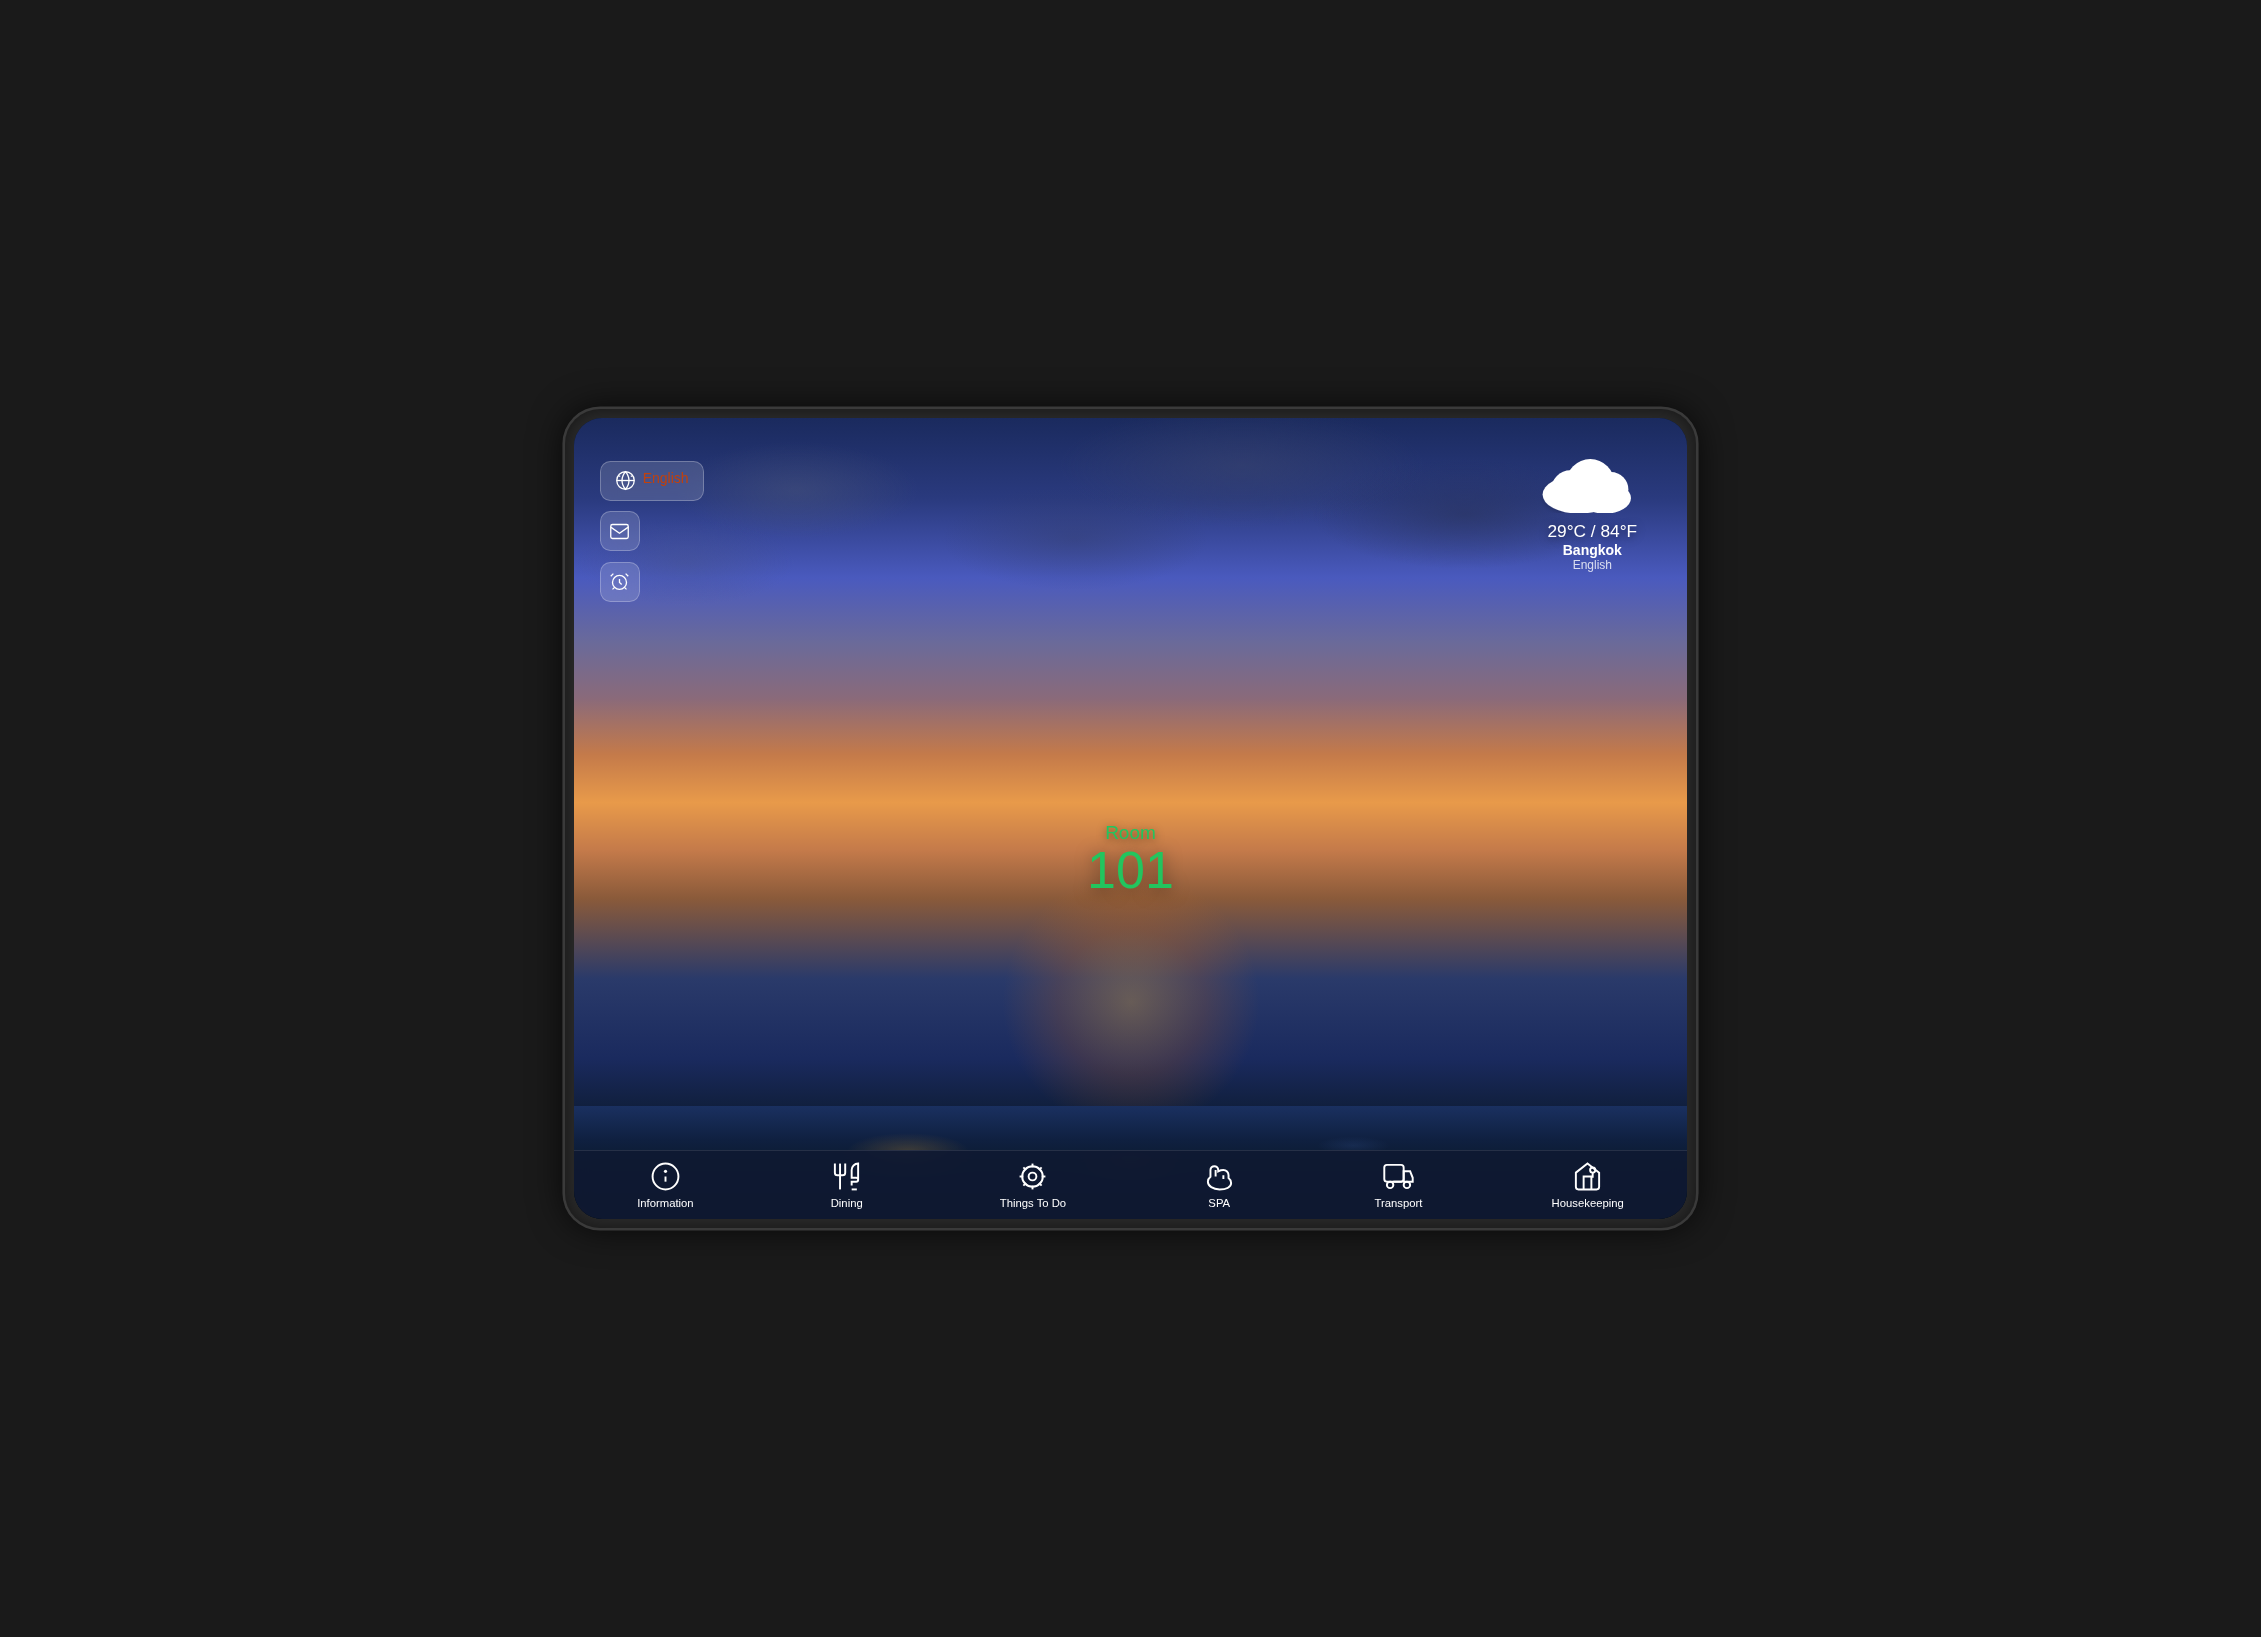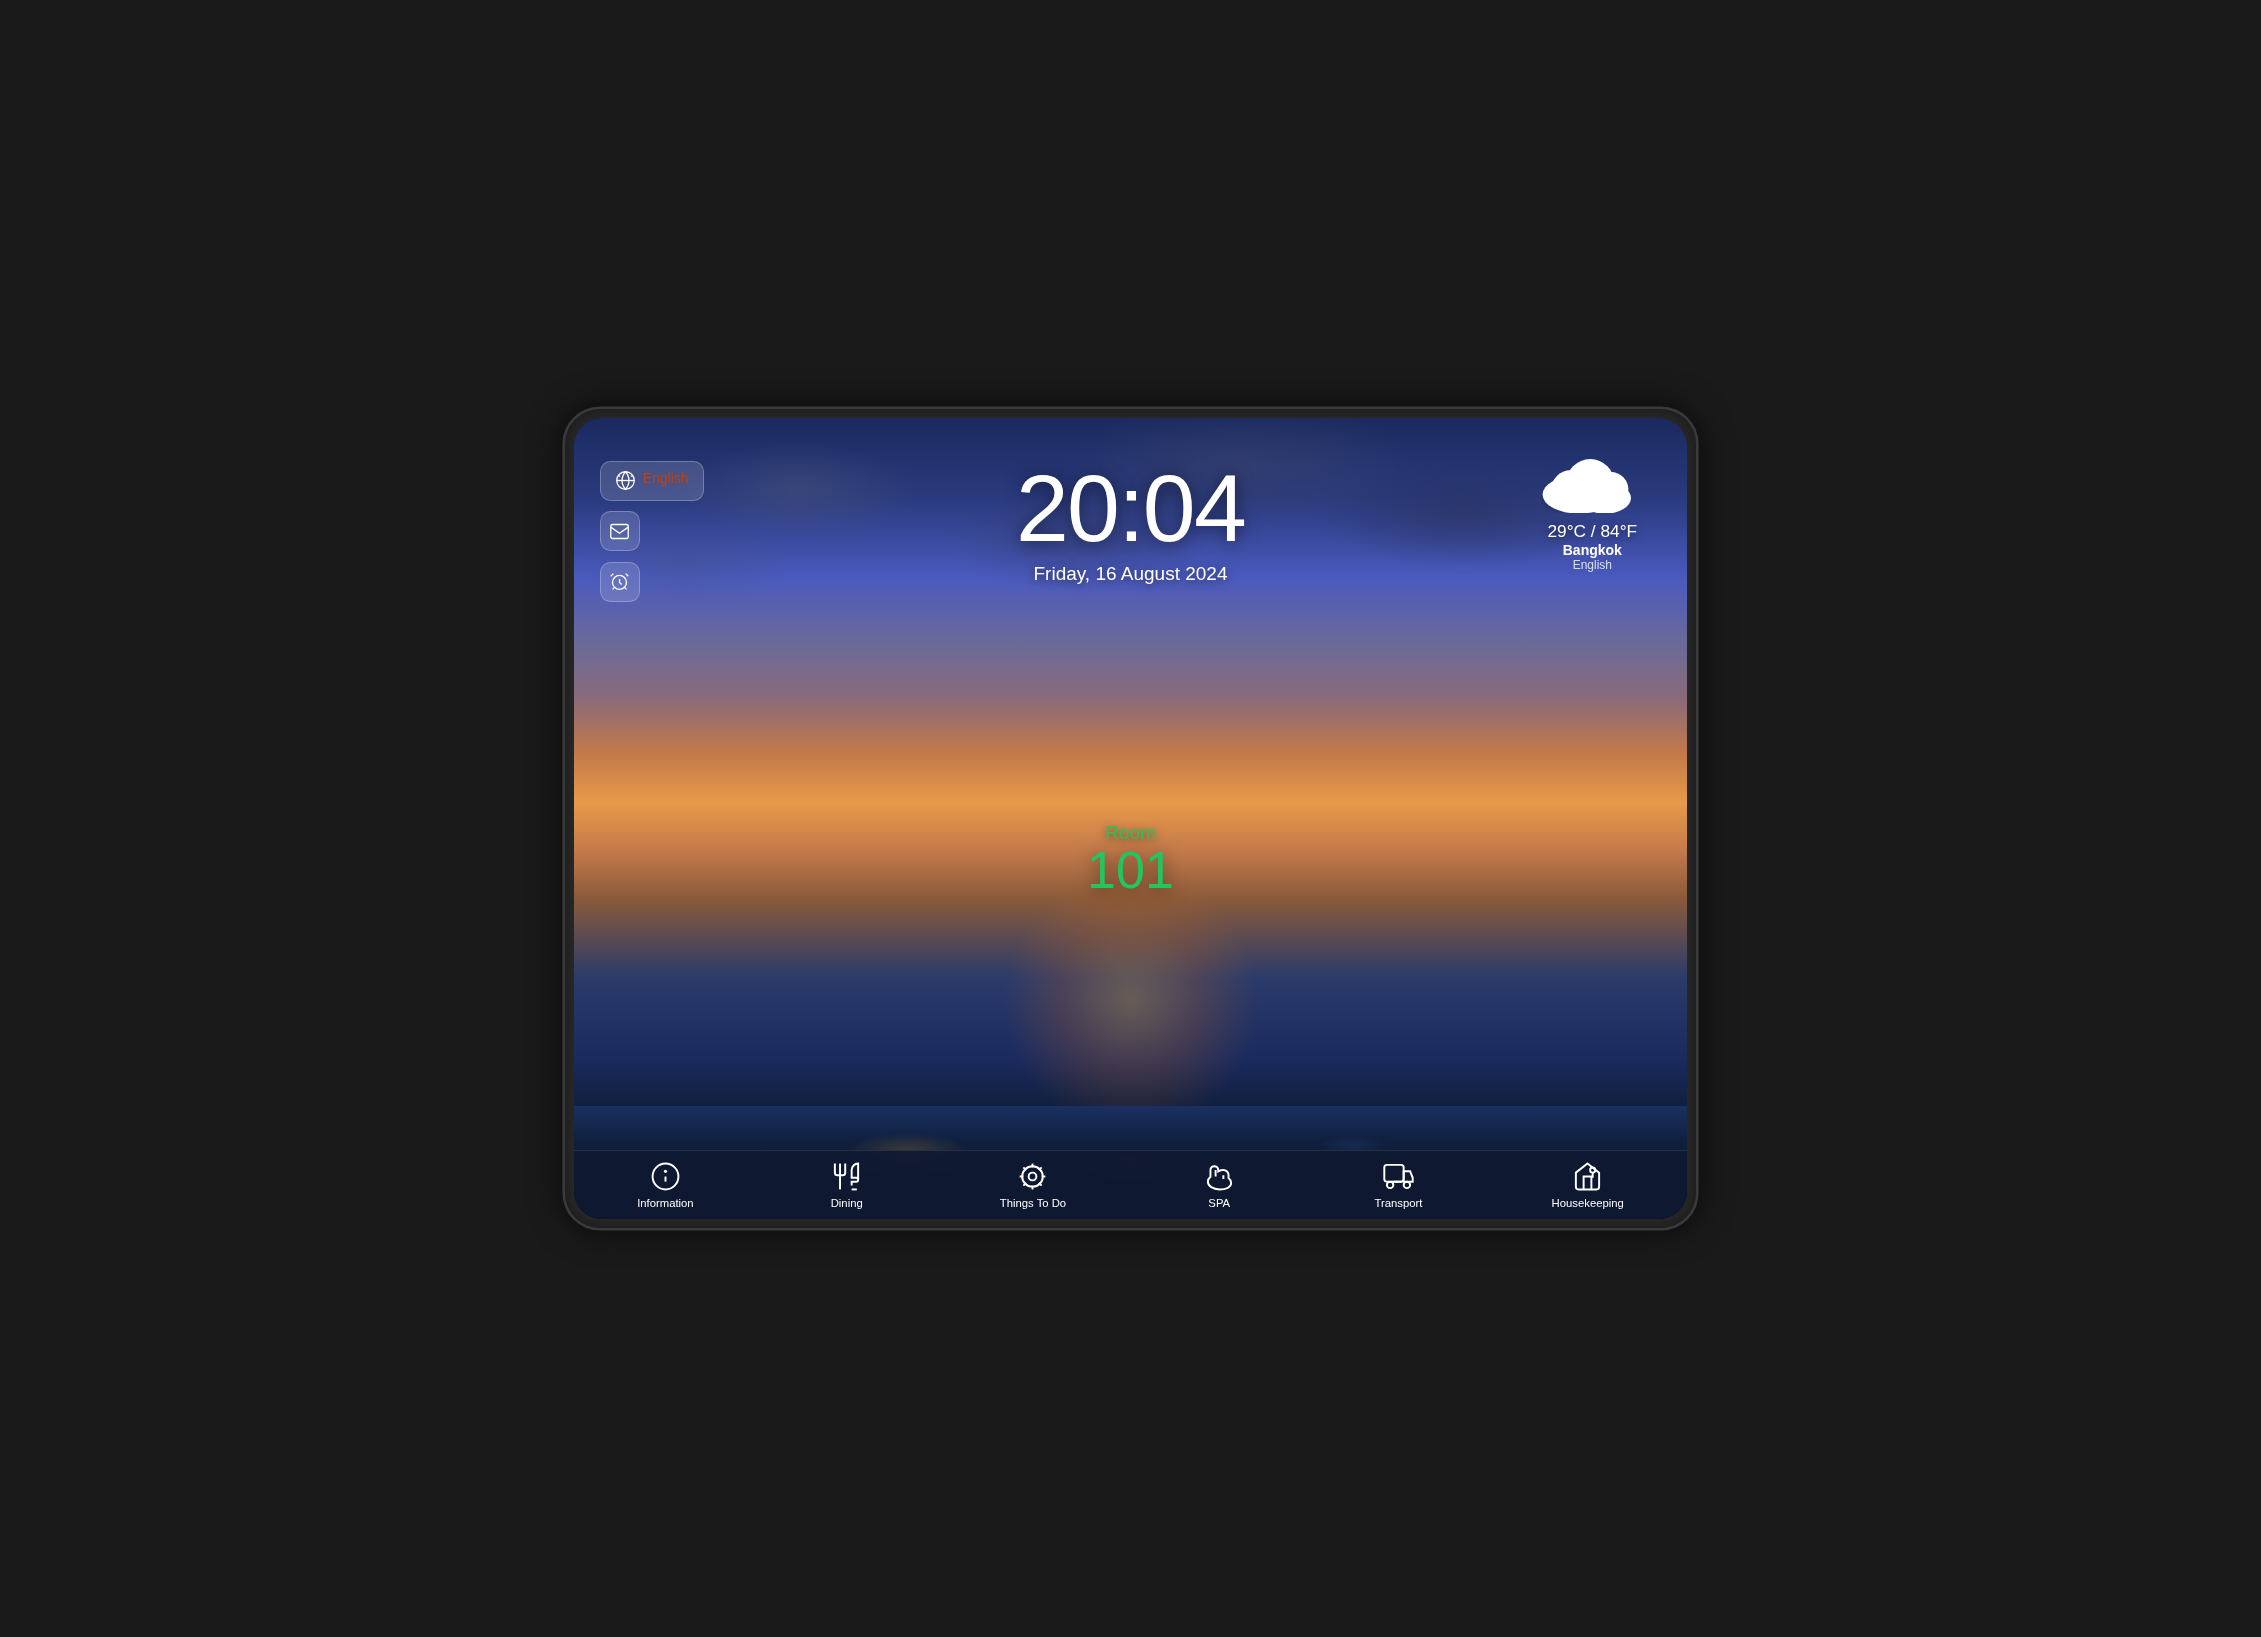--- a/index.html
+++ b/index.html
@@ -361,24 +361,20 @@
       <button class="left-btn-small">
         <svg viewBox="0 0 24 24">
           <circle cx="12" cy="13" r="8"></circle>
           <path d="M12 9v4l2.5 2.5"></path>
           <path d="M5 3L2 6M22 6l-3-3"></path>
           <path d="M6.38 18.7L4 21M17.64 18.7L20 21"></path>
         </svg>
       </button>
     </div>
 
-    <div class="time-display">
-      <div class="time-clock">20:04</div>
-      <div class="time-date">Friday, 16 August 2024</div>
-    </div>
 
     <div class="center-room">
       <div class="room-label">Room</div>
       <div class="room-number">101</div>
     </div>
 
     <div class="weather-widget">
       <div class="weather-cloud">
         <svg viewBox="0 0 120 70" xmlns="http://www.w3.org/2000/svg">
           <defs>

